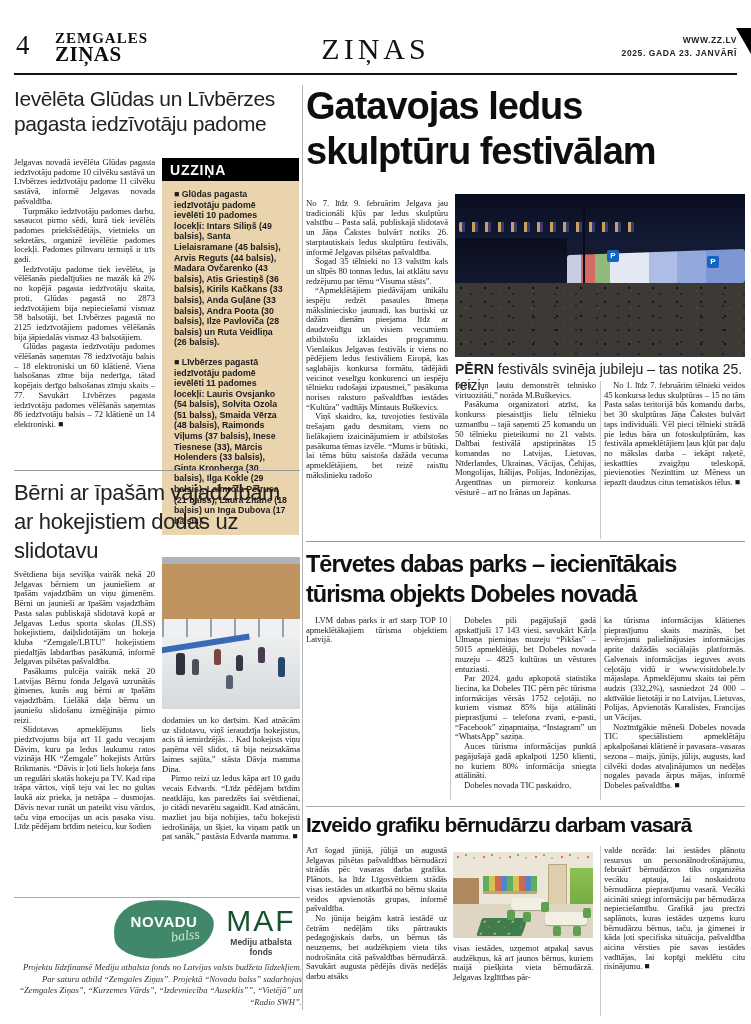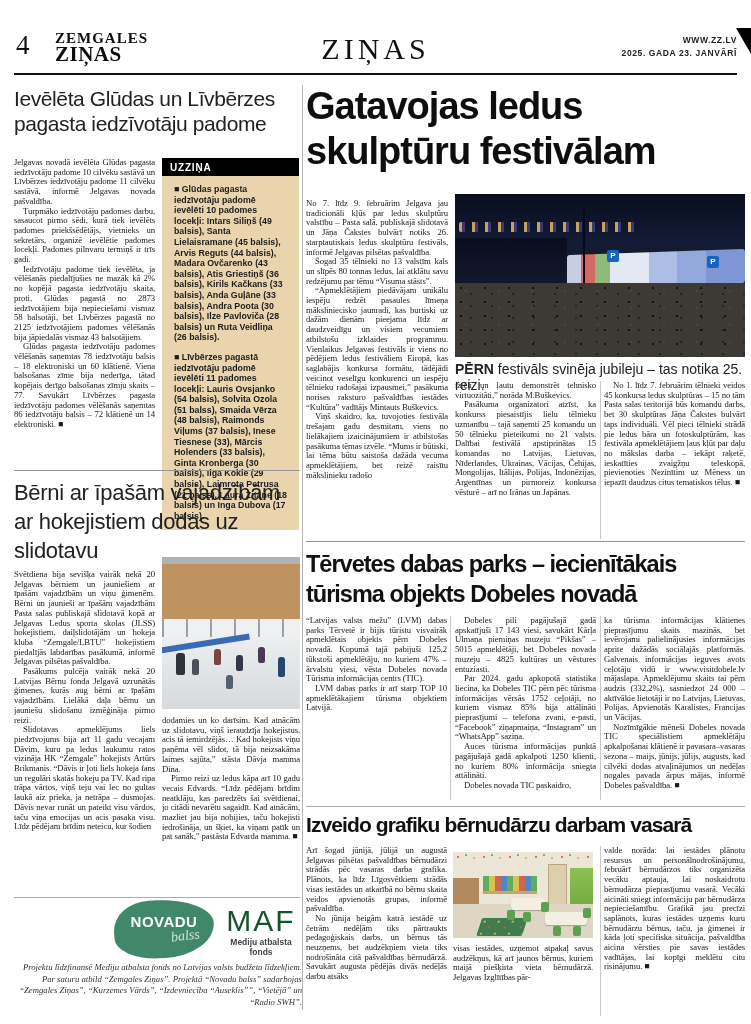--- a/index.html
+++ b/index.html
@@ -45,21 +45,21 @@
   #t-col1{left:306px;top:616px;width:141px;height:184px;}
   #t-col2{left:455px;top:616px;width:141px;height:184px;}
   #t-col3{left:604px;top:616px;width:141px;height:184px;}
   #g-col1{left:306px;top:846px;width:141px;height:172px;}
   #g-col2{left:453px;top:944px;width:140px;height:74px;}
   #g-col3{left:604px;top:846px;width:141px;height:172px;}
 
   
   #infobox{left:162px;top:158px;width:137px;}
   .ib-head{background:#000;color:#fff;font-family:"Liberation Sans",sans-serif;font-weight:bold;
-           font-size:10px;letter-spacing:.8px;padding:4px 8px 3px;}
+           font-size:14px;letter-spacing:.8px;padding:4px 8px 3px;}
   .ib-body{background:#e9d4ae;padding:8px 8px 9px;font-family:"Liberation Sans",sans-serif;
            font-weight:bold;font-size:8.8px;line-height:10.6px;color:#1d1d1d;text-align:left;}
   .ib-body p{margin:0 4px 9px;}
   .ib-body p:last-child{margin-bottom:0;}
 
   
   #f-cap{left:455px;top:361px;width:290px;font-family:"Liberation Sans",sans-serif;font-size:14px;color:#222;}
   #f-cap b{font-weight:bold;}
 
   
@@ -252,21 +252,20 @@
     </div>
     <div class="abs hrule" style="left:306px;top:541px;width:439px;"></div>
   </section>
 
   <section>
     <h2 class="abs hl" id="t-title">
       <span class="tl">Tērvetes dabas parks – iecienītākais</span>
       <span class="tl">tūrisma objekts Dobeles novadā</span>
     </h2>
     <div class="abs bcol" id="t-col1">
-      <p>“Latvijas valsts mežu” (LVM) dabas parks Tērvetē ir bijis tūristu visvairāk apmeklētais objekts pērn Dobeles novadā. Kopumā tajā pabijuši 125,2 tūkstoši apmeklētāju, no kuriem 47% – ārvalstu viesi, vēsta Dobeles novada Tūrisma informācijas centrs (TIC).</p>
       <p class="ind">LVM dabas parks ir arī starp TOP 10 apmeklētākajiem tūrisma objektiem Latvijā.</p>
     </div>
     <div class="abs vrule" style="left:450px;top:616px;height:184px;"></div>
     <div class="abs bcol" id="t-col2">
       <p class="ind">Dobeles pili pagājušajā gadā apskatījuši 17 143 viesi, savukārt Kārļa Ulmaņa piemiņas muzeju “Pikšas” – 5015 apmeklētāji, bet Dobeles novada muzeju – 4825 kultūras un vēstures entuziasti.</p>
       <p class="ind">Par 2024. gadu apkopotā statistika liecina, ka Dobeles TIC pērn pēc tūrisma informācijas vērsās 1752 ceļotāji, no kuriem vismaz 85% bija attālināti pieprasījumi – telefona zvani, e-pasti, “Facebook” ziņapmaiņa, “Instagram” un “WhatsApp” saziņa.</p>
       <p class="ind">Auces tūrisma informācijas punktā pagājušajā gadā apkalpoti 1250 klienti, no kuriem 80% informācija sniegta attālināti.</p>
       <p class="ind">Dobeles novada TIC paskaidro,</p>
     </div>
     <div class="abs vrule" style="left:600px;top:616px;height:184px;"></div>

